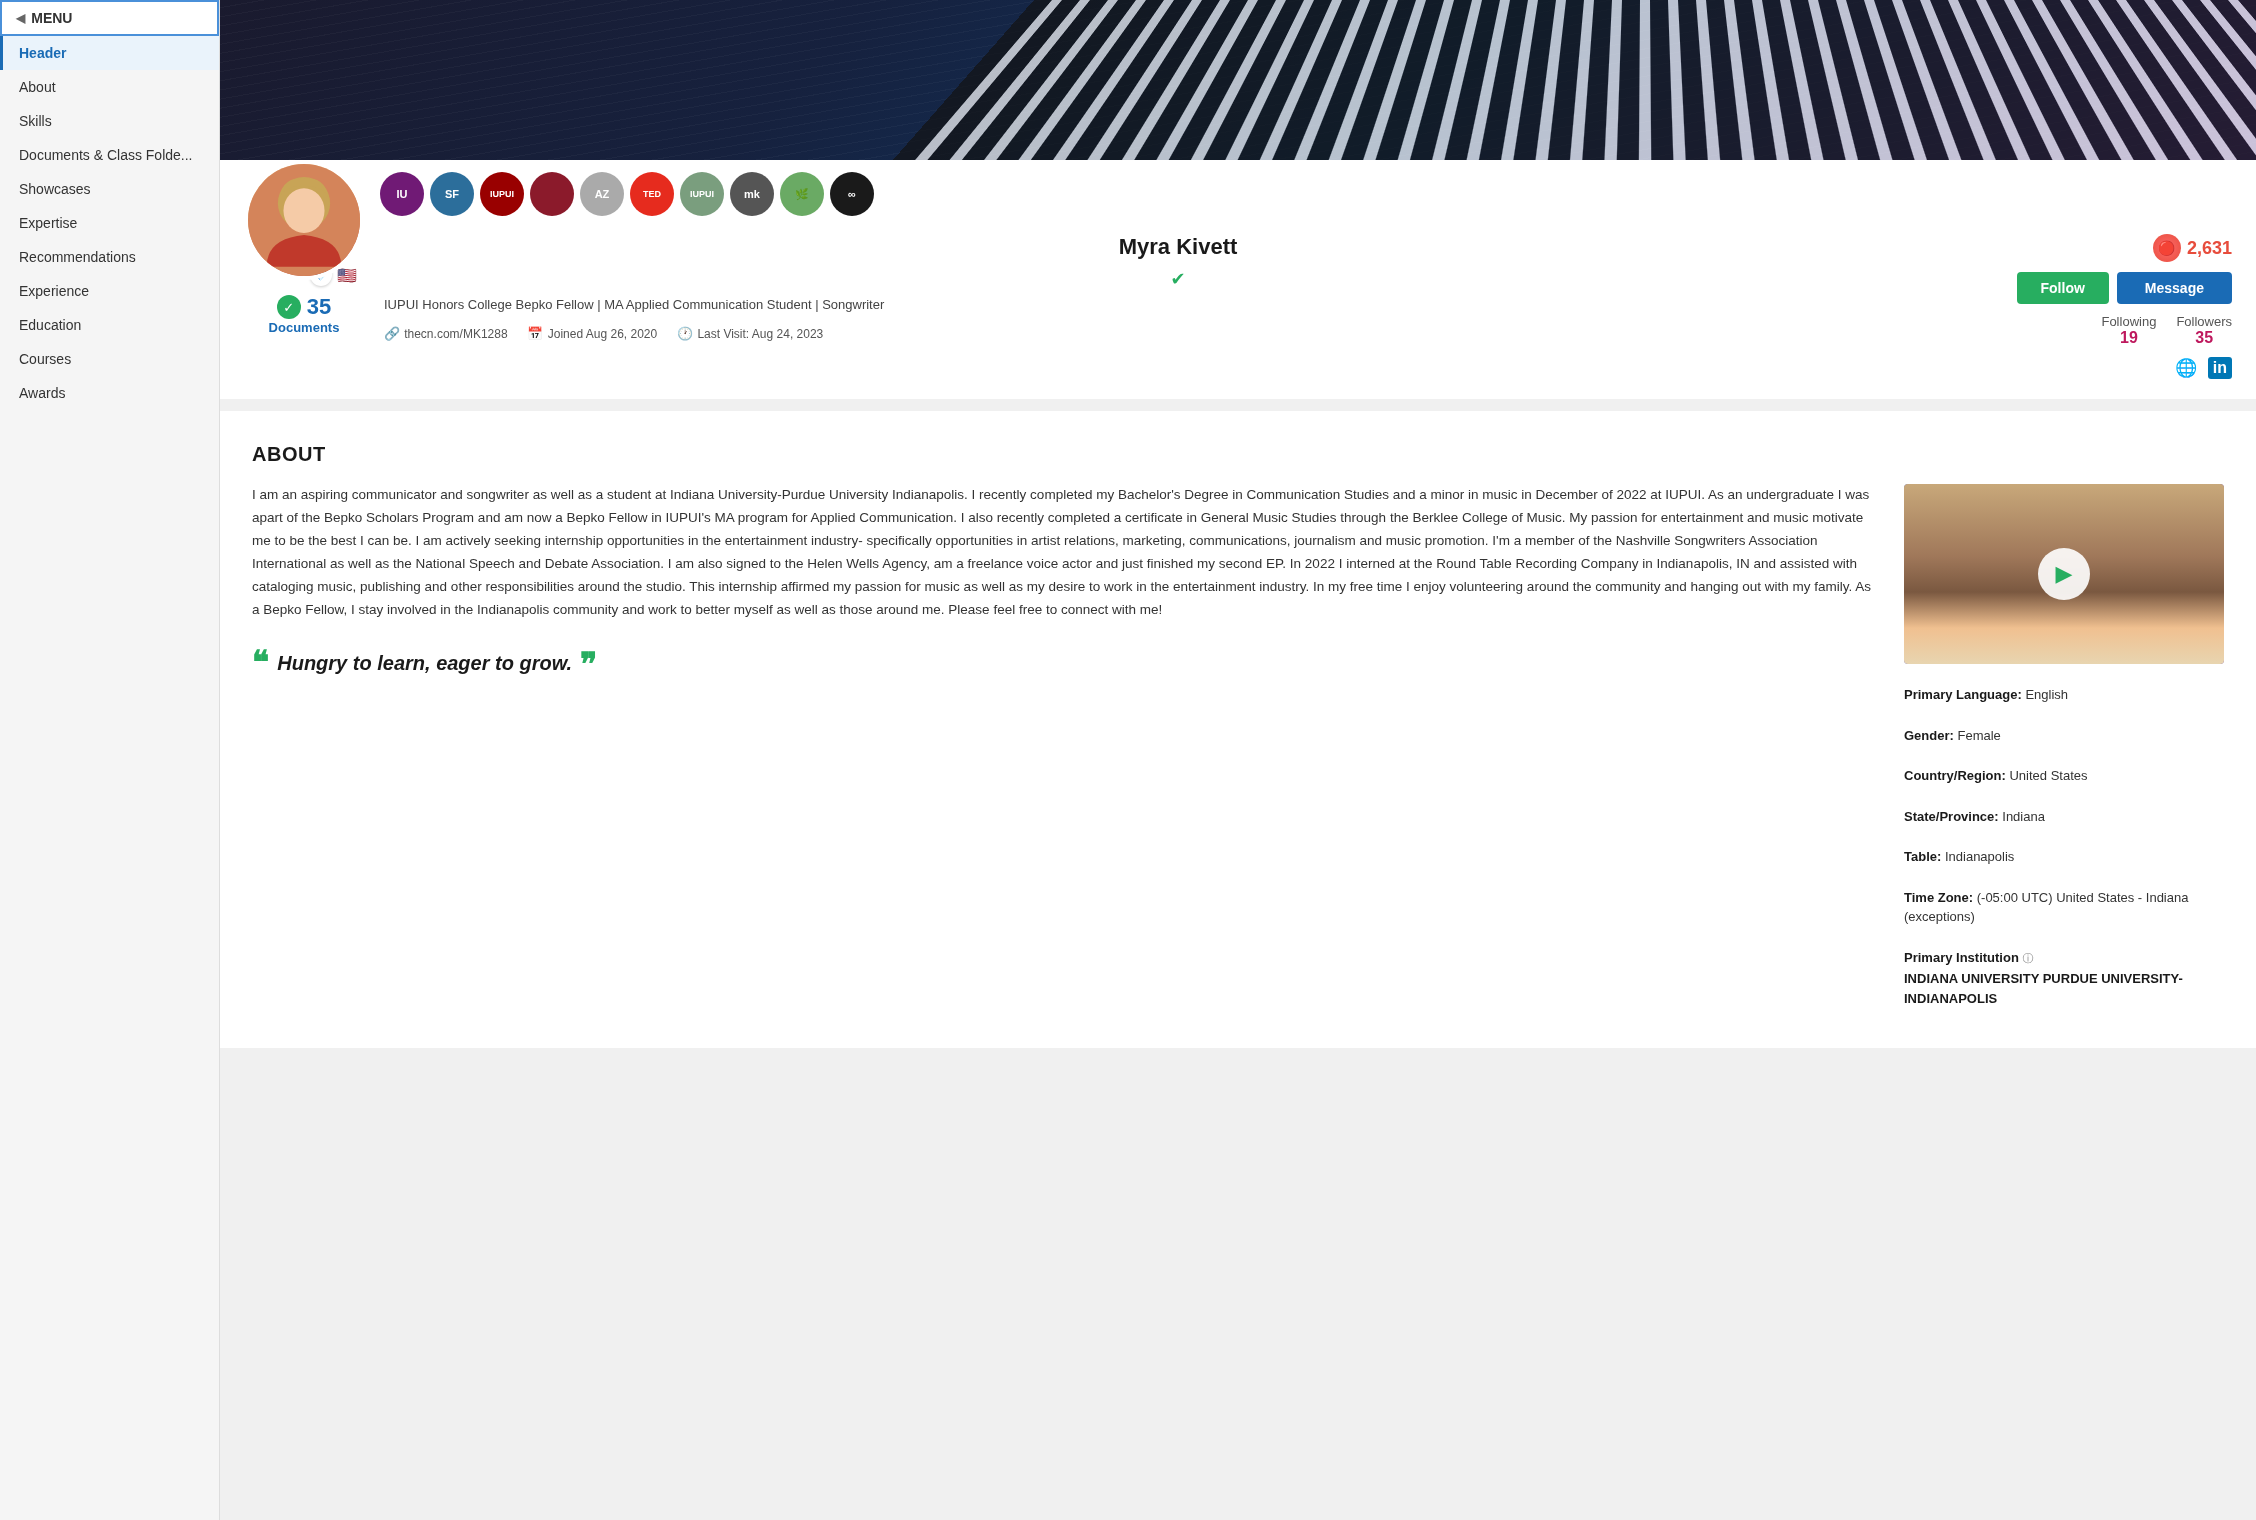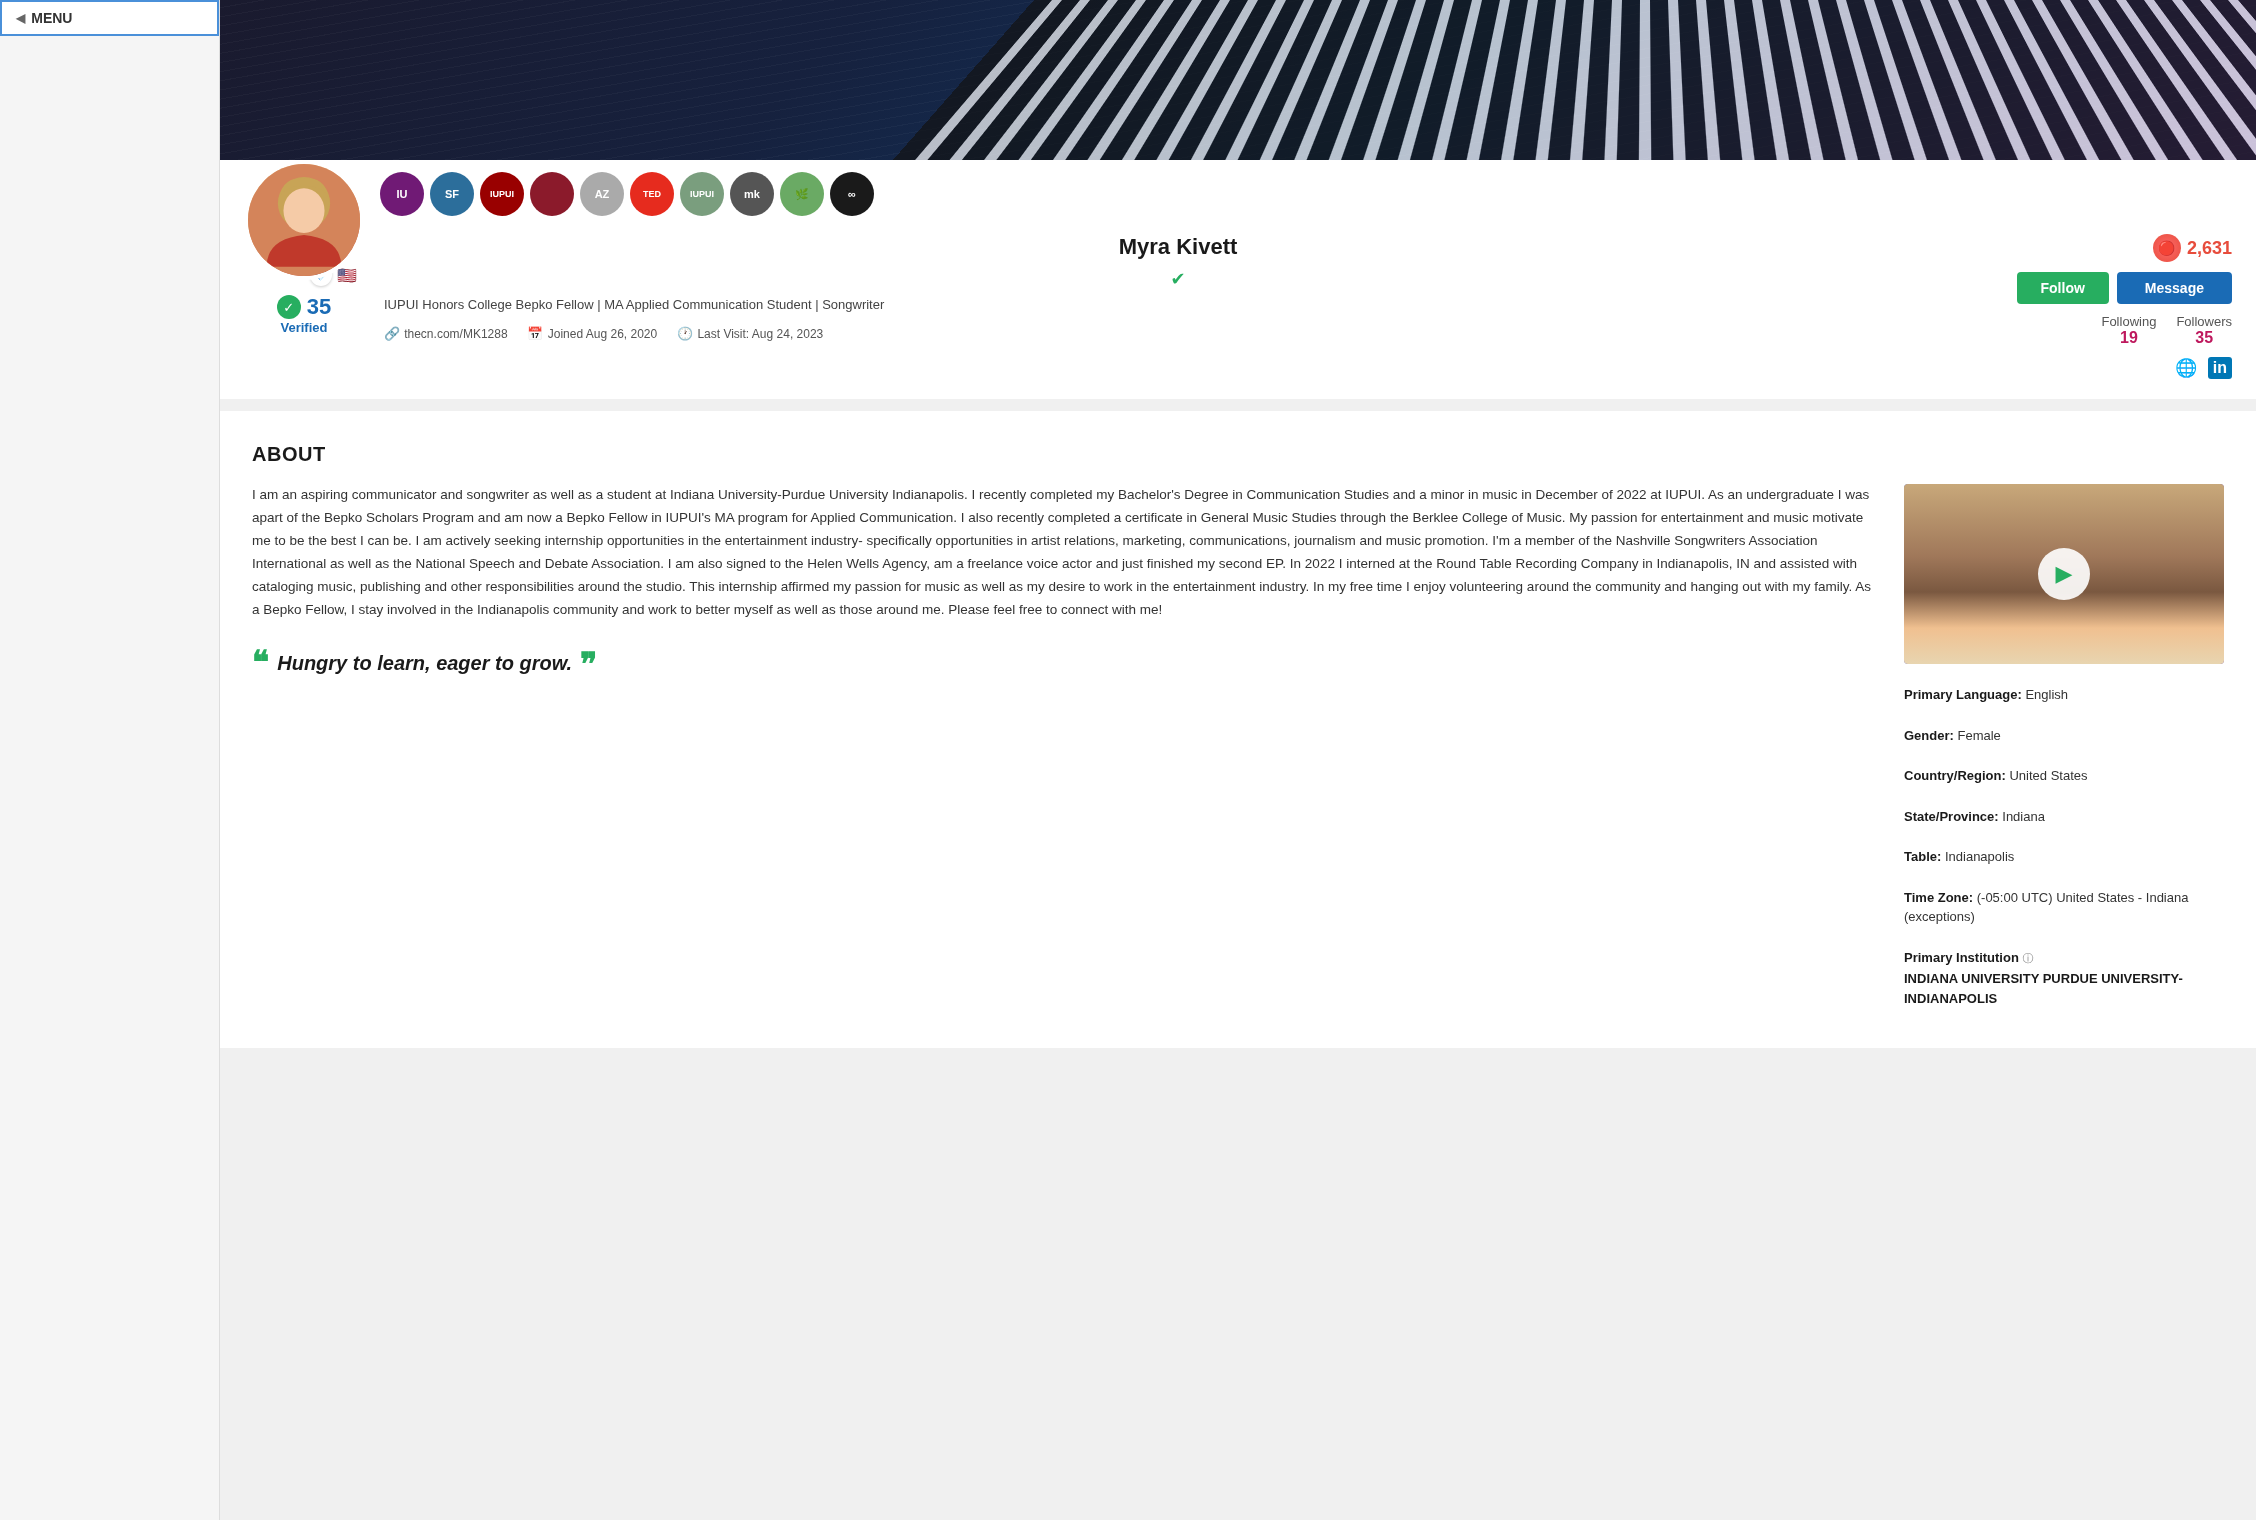--- a/index.html
+++ b/index.html
@@ -410,20 +410,33 @@
     ::-webkit-scrollbar-thumb { background: #bbb; border-radius: 3px; }
   </style>
 </head>
 <body>
 
 <div class="sidebar">
   <div class="sidebar-menu-header">
     <span class="chevron">◀</span>
     <span>MENU</span>
   </div>
+  <div id="sidebar-items-container">
+      <div class="sidebar-item active">Header</div>
+      <div class="sidebar-item">About</div>
+      <div class="sidebar-item">Skills</div>
+      <div class="sidebar-item">Documents &amp; Class Folde...</div>
+      <div class="sidebar-item">Showcases</div>
+      <div class="sidebar-item">Expertise</div>
+      <div class="sidebar-item">Recommendations</div>
+      <div class="sidebar-item">Experience</div>
+      <div class="sidebar-item">Education</div>
+      <div class="sidebar-item">Courses</div>
+      <div class="sidebar-item">Awards</div>
+    </div>
 </div>
 
 <div class="main">
 
   <div class="profile-header">
     <div class="cover-photo">
       <div class="cover-photo-overlay">
         <div class="piano-keys"></div>
       </div>
     </div>
@@ -461,21 +474,21 @@
           </div>
         </div>
         <div class="avatar-badges">
           <div class="badge-diamond">💎</div>
           <div class="badge-flag">🇺🇸</div>
         </div>
         <div class="verified-row">
           <div class="verified-check">✓</div>
           <span class="verified-number">35</span>
         </div>
-        <div class="verified-label">Verified</div>
+        <div class="verified-label">Documents</div>
       </div>
 
       <div class="profile-details">
         <div class="profile-name-row">
           <span class="profile-name">Myra Kivett</span>
           <span class="verified-icon">✔</span>
         </div>
         <div class="profile-tagline">IUPUI Honors College Bepko Fellow | MA Applied Communication Student | Songwriter</div>
         <div class="profile-meta">
           <div class="profile-meta-item">

